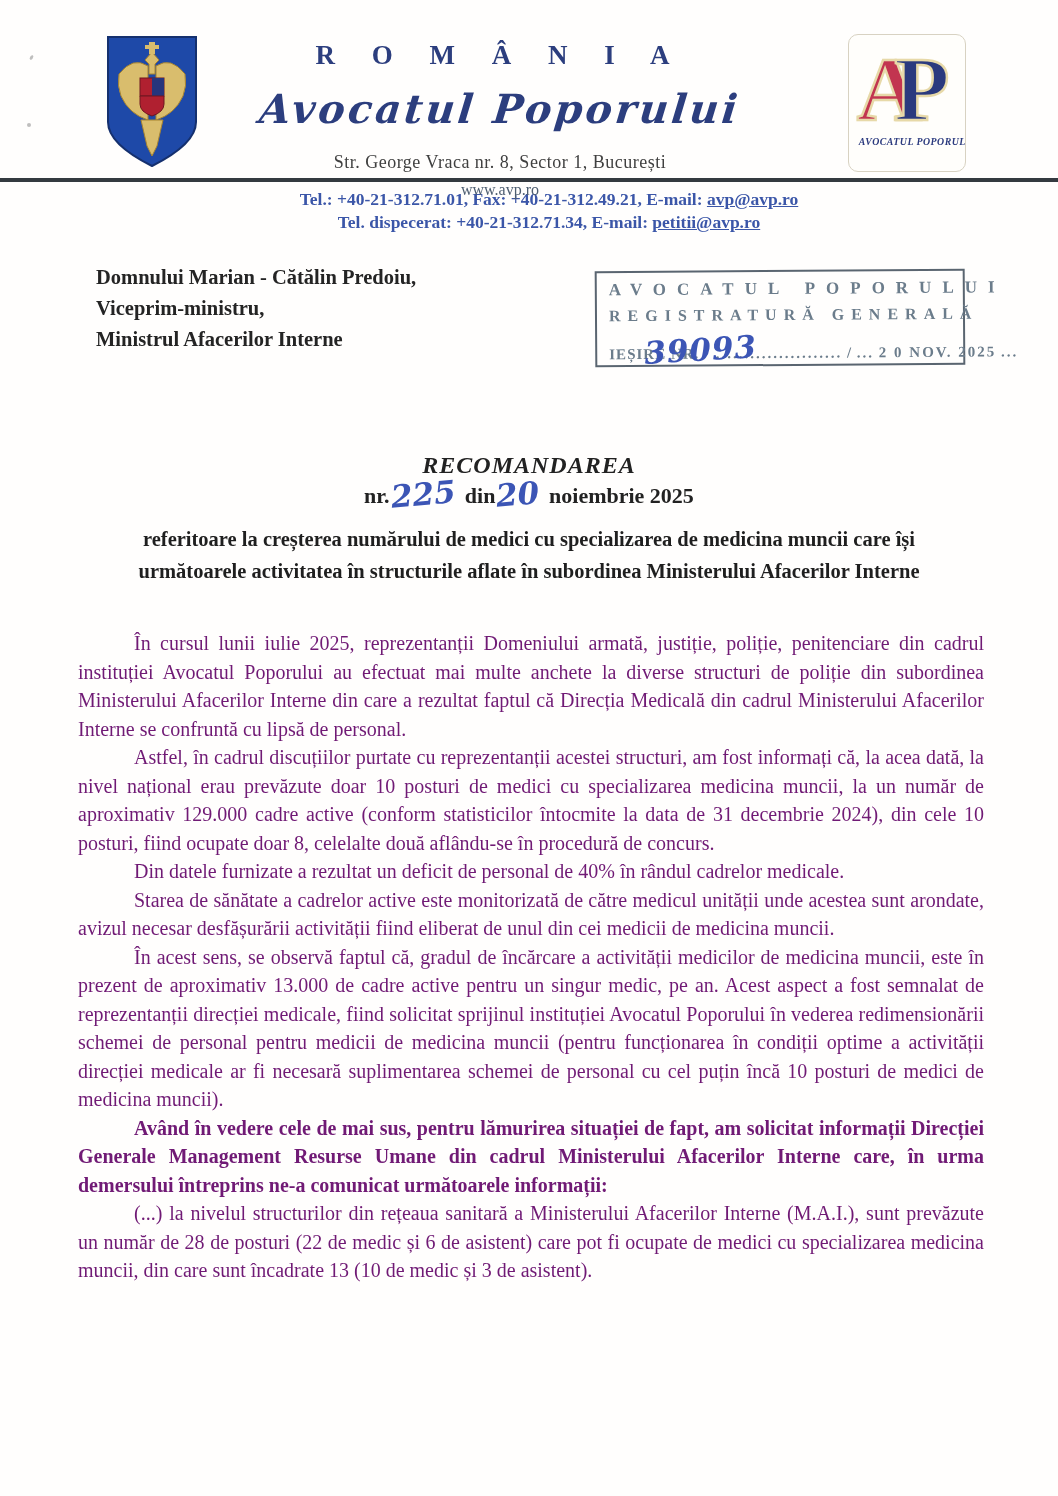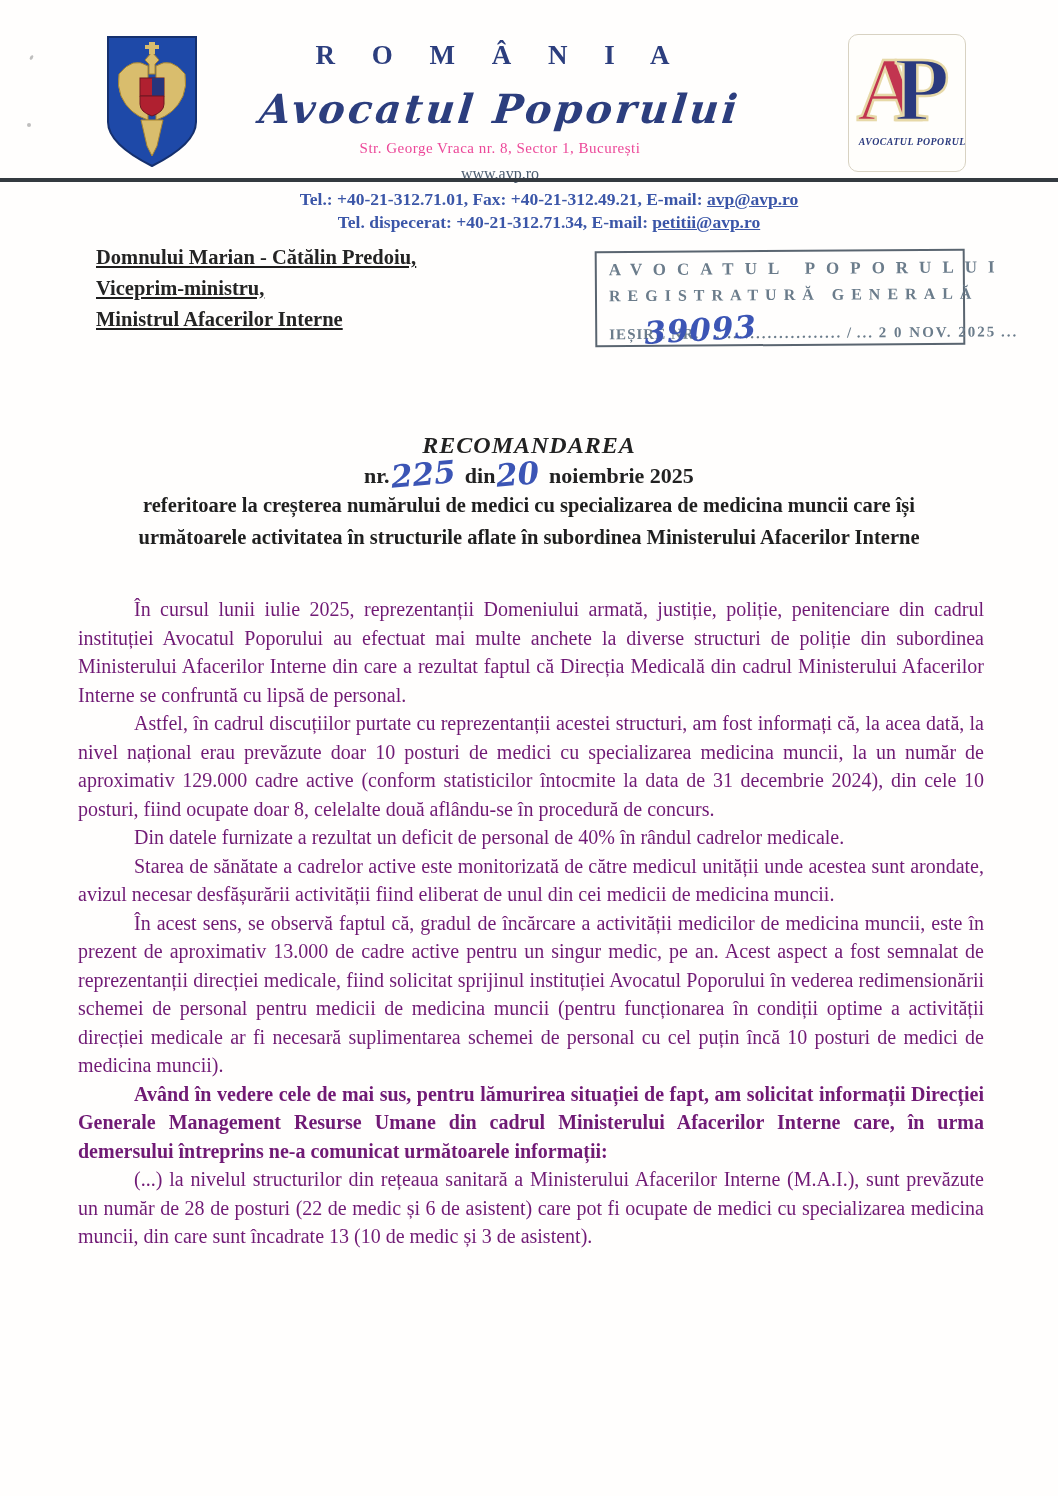--- a/index.html
+++ b/index.html
@@ -22,34 +22,34 @@
     color:#2c3e7e;
   }
   .institution-script {
     margin-top:14px;
     font-family:"DejaVu Serif", serif;
     font-style:italic; font-weight:bold;
     font-size:40px; letter-spacing:3px;
     color:#2c3e7e;
     transform:skewX(-6deg);
   }
-  .header-address { margin-top:8px; font-size:15px; color:#ec4899; letter-spacing:0.5px; }
+  .header-address { margin-top:20px; font-size:18px; color:#404040; letter-spacing:0.5px; }
   .header-website { margin-top:8px; font-size:16px; color:#4d5d70; }
   .avp-logo {
     position:absolute; right:92px; top:34px;
     width:118px; height:138px;
     border:1px solid #d8d2c2; border-radius:10px;
     background:#fffefb;
   }
   .header-rule { position:absolute; left:0; bottom:0; width:100%; height:4px; background:#343a40; }
   
   .contact { margin-top:6px; text-align:center; color:#3b56a8; font-size:17.5px; line-height:23px; font-weight:bold;padding-left:40px; }
   .contact .email { text-decoration:underline; color:#3b56a8; cursor:pointer; }
   
-  .address-row { position:relative; margin-top:8px; height:130px;text-decoration:underline; }
+  .address-row { position:relative; margin-top:28px; height:130px; }
   .addressee { margin-left:96px; font-size:20.5px; font-weight:bold; line-height:31px; color:#242424; }
   .stamp {
     position:absolute; left:595px; top:8px; width:370px; height:96px;
     border:2px solid #5a6570;
     color:#6b7c8b;
     padding:7px 12px 0 12px;
     transform:rotate(-0.4deg);
     background:rgba(255,255,255,0.0);
   }
   .stamp-line1 { font-size:17px; font-weight:bold; letter-spacing:11px; white-space:nowrap; }
@@ -65,21 +65,21 @@
   
   .title-block { margin-top:60px; text-align:center; }
   .rec-heading { font-size:24px; font-weight:bold; font-style:italic; letter-spacing:1px; color:#222; }
   .rec-nr-line { margin-top:3px; font-size:22px; font-weight:bold; color:#222; }
   .handwriting {
     display:inline-block;
     font-family:"DejaVu Serif", serif; font-style:italic; font-weight:bold;
     font-size:31px; color:#3c55b5; line-height:20px;
     transform:rotate(-5deg); margin:0 4px 0 1px; position:relative; top:2px;
   }
-  .subject { text-align:center; font-size:20.5px; font-weight:bold; line-height:32px; color:#1f1f1f; padding:0 92px; }
+  .subject { margin-top:14px; text-align:center; font-size:20.5px; font-weight:bold; line-height:32px; color:#1f1f1f; padding:0 92px; }
   
   .body-text { margin:42px 74px 0 78px; font-size:20px; line-height:28.5px; text-align:justify; color:#701a75; }
   .body-text p { text-indent:56px; margin:0; }
   .body-text p.bold { font-weight:bold; }
   
   .speck { position:absolute; background:#8a8a8a; border-radius:50%; opacity:0.55; }
   .speck.s1 { left:30px; top:55px; width:3px; height:5px; transform:rotate(30deg); }
   .speck.s2 { left:27px; top:123px; width:4px; height:4px; }
 </style>
 </head>

